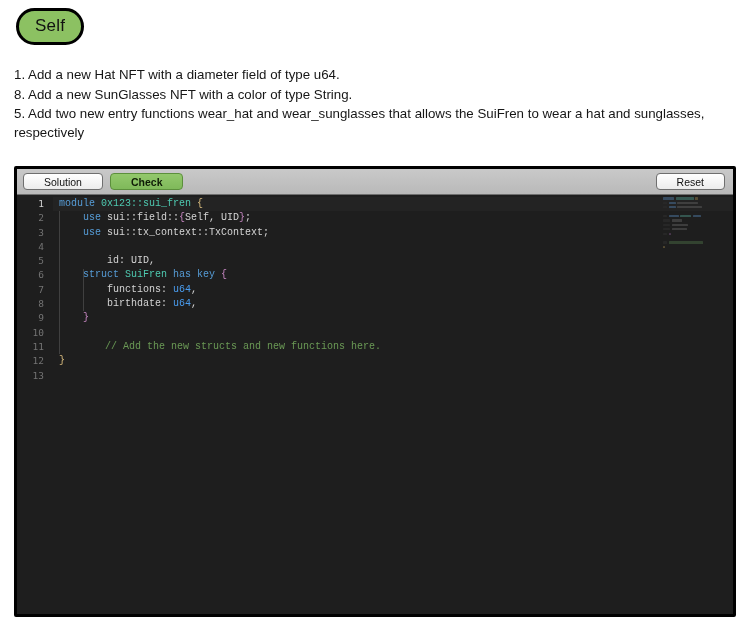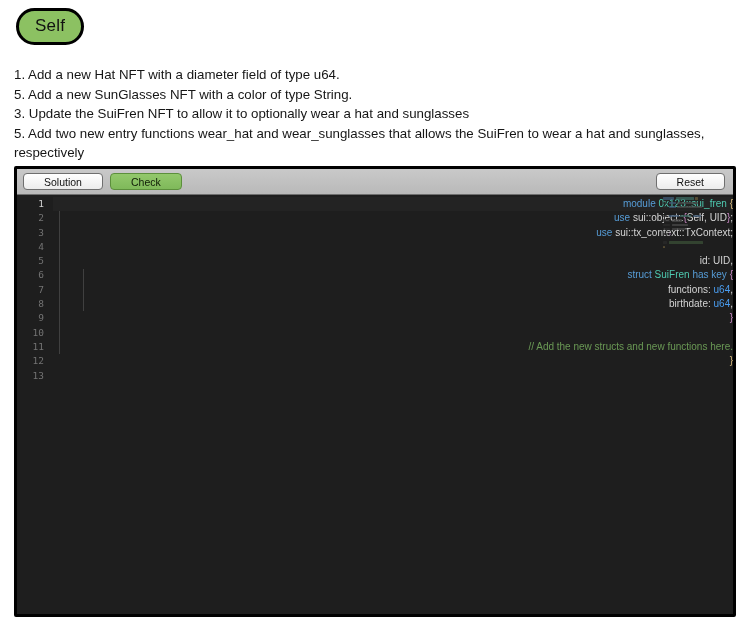--- a/index.html
+++ b/index.html
@@ -85,20 +85,21 @@
     display: inline-flex;
     align-items: center;
     justify-content: center;
     margin-right: 7px;
     box-sizing: border-box;
   }
   .tb-btn.check {
     background: linear-gradient(#93c86c, #7fb95a);
     border-color: #5c8f3c;
     color: #0f1c07;
+    font-weight: bold;
   }
   .tb-spacer { flex: 1 1 auto; }
   .tb-btn.reset { margin-right: 2px; min-width: 56px; }
 
   
   #code-area {
     position: relative;
     height: 419px;
     background: #1e1e1e;
     display: flex;
@@ -120,23 +121,22 @@
     font-size: 9.5px;
     color: #737373;
     box-sizing: border-box;
   }
   #gutter .ln.active { color: #d2d2d2; }
 
   #code-lines {
     flex: 1 1 auto;
     padding-top: 2px;
     position: relative;
-    font-family: Liberation Sans, sans-serif;
+    font-family: Liberation Mono, monospace;
     font-size: 10px;
-    text-align: right;
   }
   #code-lines .cl {
     height: 14.3px;
     line-height: 14.3px;
     white-space: pre;
     padding-left: 6px;
     box-sizing: border-box;
     position: relative;
   }
   #code-lines .cl.active-line {
@@ -182,22 +182,21 @@
 </style>
 </head>
 <body>
 
 <div id="quiz-badge-wrap">
   <span class="quiz-badge">Self</span>
 </div>
 
 <div id="instructions">
   <p class="ins-line">1. Add a new Hat NFT with a diameter field of type u64.</p>
-  <p class="ins-line">5. Add a new SunGlasses NFT with a color of type String.</p>
-  <p class="ins-line">3. Update the SuiFren NFT to allow it to optionally wear a hat and sunglasses</p>
+  <p class="ins-line">8. Add a new SunGlasses NFT with a color of type String.</p>
   <p class="ins-line">5. Add two new entry functions wear_hat and wear_sunglasses that allows the SuiFren to wear a hat and sunglasses, respectively</p>
 </div>
 
 <div id="editor-panel">
 
   <div id="editor-toolbar">
     <button class="tb-btn solution">Solution</button>
     <button class="tb-btn check">Check</button>
     <span class="tb-spacer"></span>
     <button class="tb-btn reset">Reset</button>
@@ -214,21 +213,21 @@
         <div class="ln">7</div>
         <div class="ln">8</div>
         <div class="ln">9</div>
         <div class="ln">10</div>
         <div class="ln">11</div>
         <div class="ln">12</div>
         <div class="ln">13</div>
       </div>
     <div id="code-lines">
         <div class="cl active-line"><span class="tk-kw">module</span><span class="tk-pn"> </span><span class="tk-type">0x123::sui_fren</span><span class="tk-pn"> </span><span class="tk-br-y">{</span></div>
-        <div class="cl"><span class="tk-pn">    </span><span class="tk-kw">use</span><span class="tk-pn"> </span><span class="tk-id">sui::object::</span><span class="tk-br-m">{</span><span class="tk-id">Self, UID</span><span class="tk-br-m">}</span><span class="tk-id">;</span></div>
+        <div class="cl"><span class="tk-pn">    </span><span class="tk-kw">use</span><span class="tk-pn"> </span><span class="tk-id">sui::field::</span><span class="tk-br-m">{</span><span class="tk-id">Self, UID</span><span class="tk-br-m">}</span><span class="tk-id">;</span></div>
         <div class="cl"><span class="tk-pn">    </span><span class="tk-kw">use</span><span class="tk-pn"> </span><span class="tk-id">sui::tx_context::TxContext;</span></div>
         <div class="cl">&nbsp;</div>
         <div class="cl"><span class="tk-pn">        </span><span class="tk-id">id: UID,</span></div>
         <div class="cl"><span class="tk-pn">    </span><span class="tk-kw">struct</span><span class="tk-pn"> </span><span class="tk-type">SuiFren</span><span class="tk-pn"> </span><span class="tk-kw">has key</span><span class="tk-pn"> </span><span class="tk-br-m">{</span></div>
         <div class="cl"><span class="tk-pn">        </span><span class="tk-id">functions: </span><span class="tk-blue">u64</span><span class="tk-id">,</span></div>
         <div class="cl"><span class="tk-pn">        </span><span class="tk-id">birthdate: </span><span class="tk-blue">u64</span><span class="tk-id">,</span></div>
         <div class="cl"><span class="tk-pn">    </span><span class="tk-br-m">}</span></div>
         <div class="cl">&nbsp;</div>
         <div class="cl"><span class="tk-pn">    </span><span class="tk-cm">// Add the new structs and new functions here.</span></div>
         <div class="cl"><span class="tk-br-y">}</span></div>

